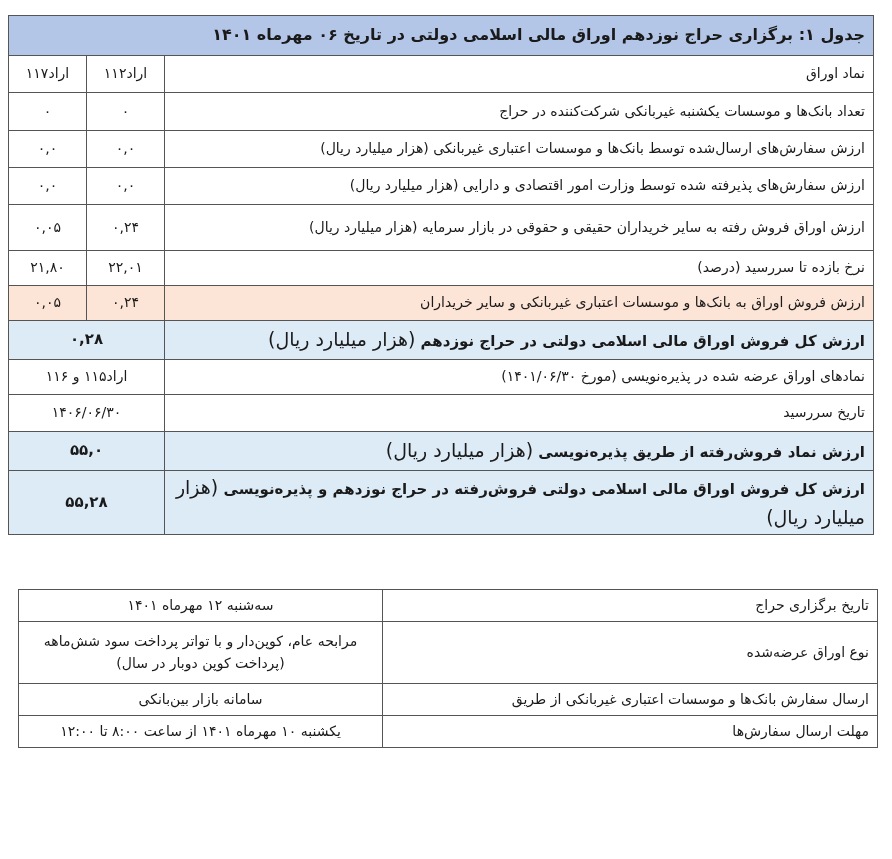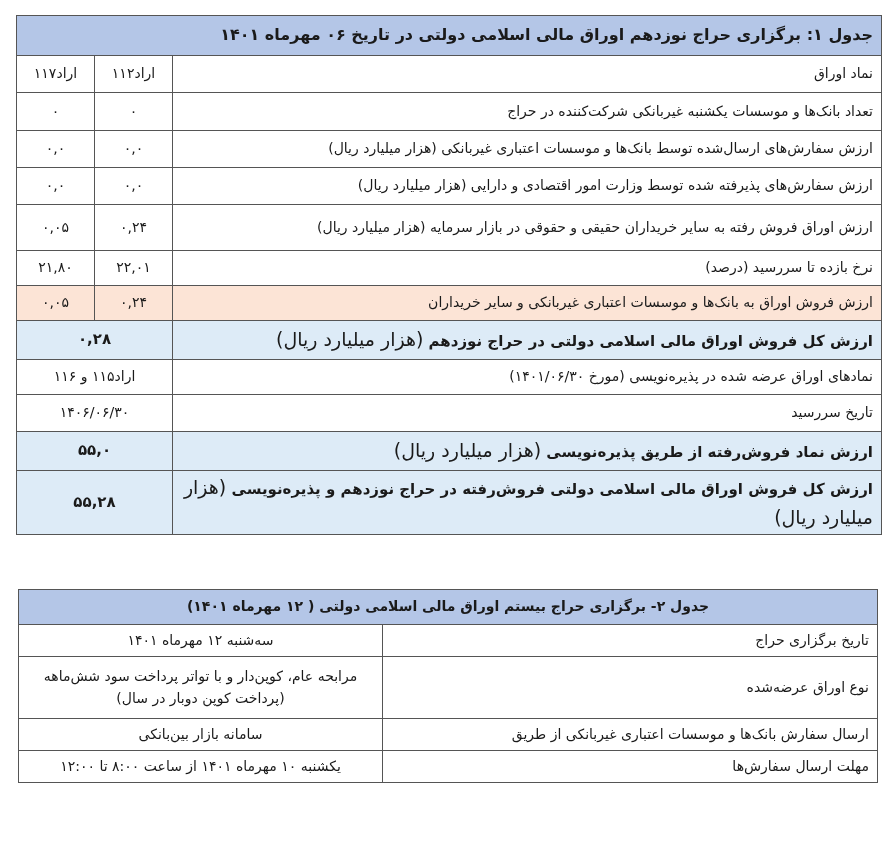--- a/index.html
+++ b/index.html
@@ -7,21 +7,21 @@
       width: 892px; height: 859px; position: relative; overflow: hidden;
       font-family: "DejaVu Sans", sans-serif; color: #1a1a1a;
     }
     .cutline {
       position: absolute; left: 0; top: -6px; width: 892px; height: 12px;
       color: #555; font-size: 11px; direction: rtl; text-align: right;
       overflow: hidden;
     }
     table { border-collapse: collapse; position: absolute; direction: rtl; table-layout: fixed; }
     td { border: 1.5px solid #555; padding: 0 8px; font-size: 14px; line-height: 1.55; }
-    #t1 { left: 16px; top: 15px; width: 865px; }
+    #t1 { left: 8px; top: 15px; width: 865px; }
     #t2 { left: 18px; top: 589px; width: 859px; }
     .hdr { background: #b4c6e7; font-weight: bold; font-size: 16px; height: 39px; }
     .t2hdr { text-align: center; }
     .num { text-align: center; }
     .peach { background: #fce4d6; }
     .blue { background: #ddebf7; }
     .bold { font-weight: bold; font-size: 15px; }
     .lbl { }
     .muted { font-weight: normal; font-size: 19px; }
     .t2 td { font-size: 14px; }
@@ -99,23 +99,20 @@
   </tr>
 </tbody>
   </table>
 
 <table id="t2" class="t2">
   <colgroup>
     <col style="width:495px">
       <col style="width:364px">
   </colgroup>
   <tbody>
-      <tr>
-    <td colspan="2" class="hdr t2hdr" style="height:34px">جدول ۲- برگزاری حراج بیستم اوراق مالی اسلامی دولتی ( ۱۲ مهرماه ۱۴۰۱)</td>
-  </tr>
   <tr style="height:32px">
     <td class="lbl">تاریخ برگزاری حراج</td>
     <td class="val">سه‌شنبه ۱۲ مهرماه ۱۴۰۱</td>
   </tr>
   <tr style="height:62px">
     <td class="lbl">نوع اوراق عرضه‌شده</td>
     <td class="val">مرابحه عام، کوپن‌دار و با تواتر پرداخت سود شش‌ماهه (پرداخت کوپن دوبار در سال)</td>
   </tr>
   <tr style="height:32px">
     <td class="lbl">ارسال سفارش بانک‌ها و موسسات اعتباری غیربانکی از طریق</td>

